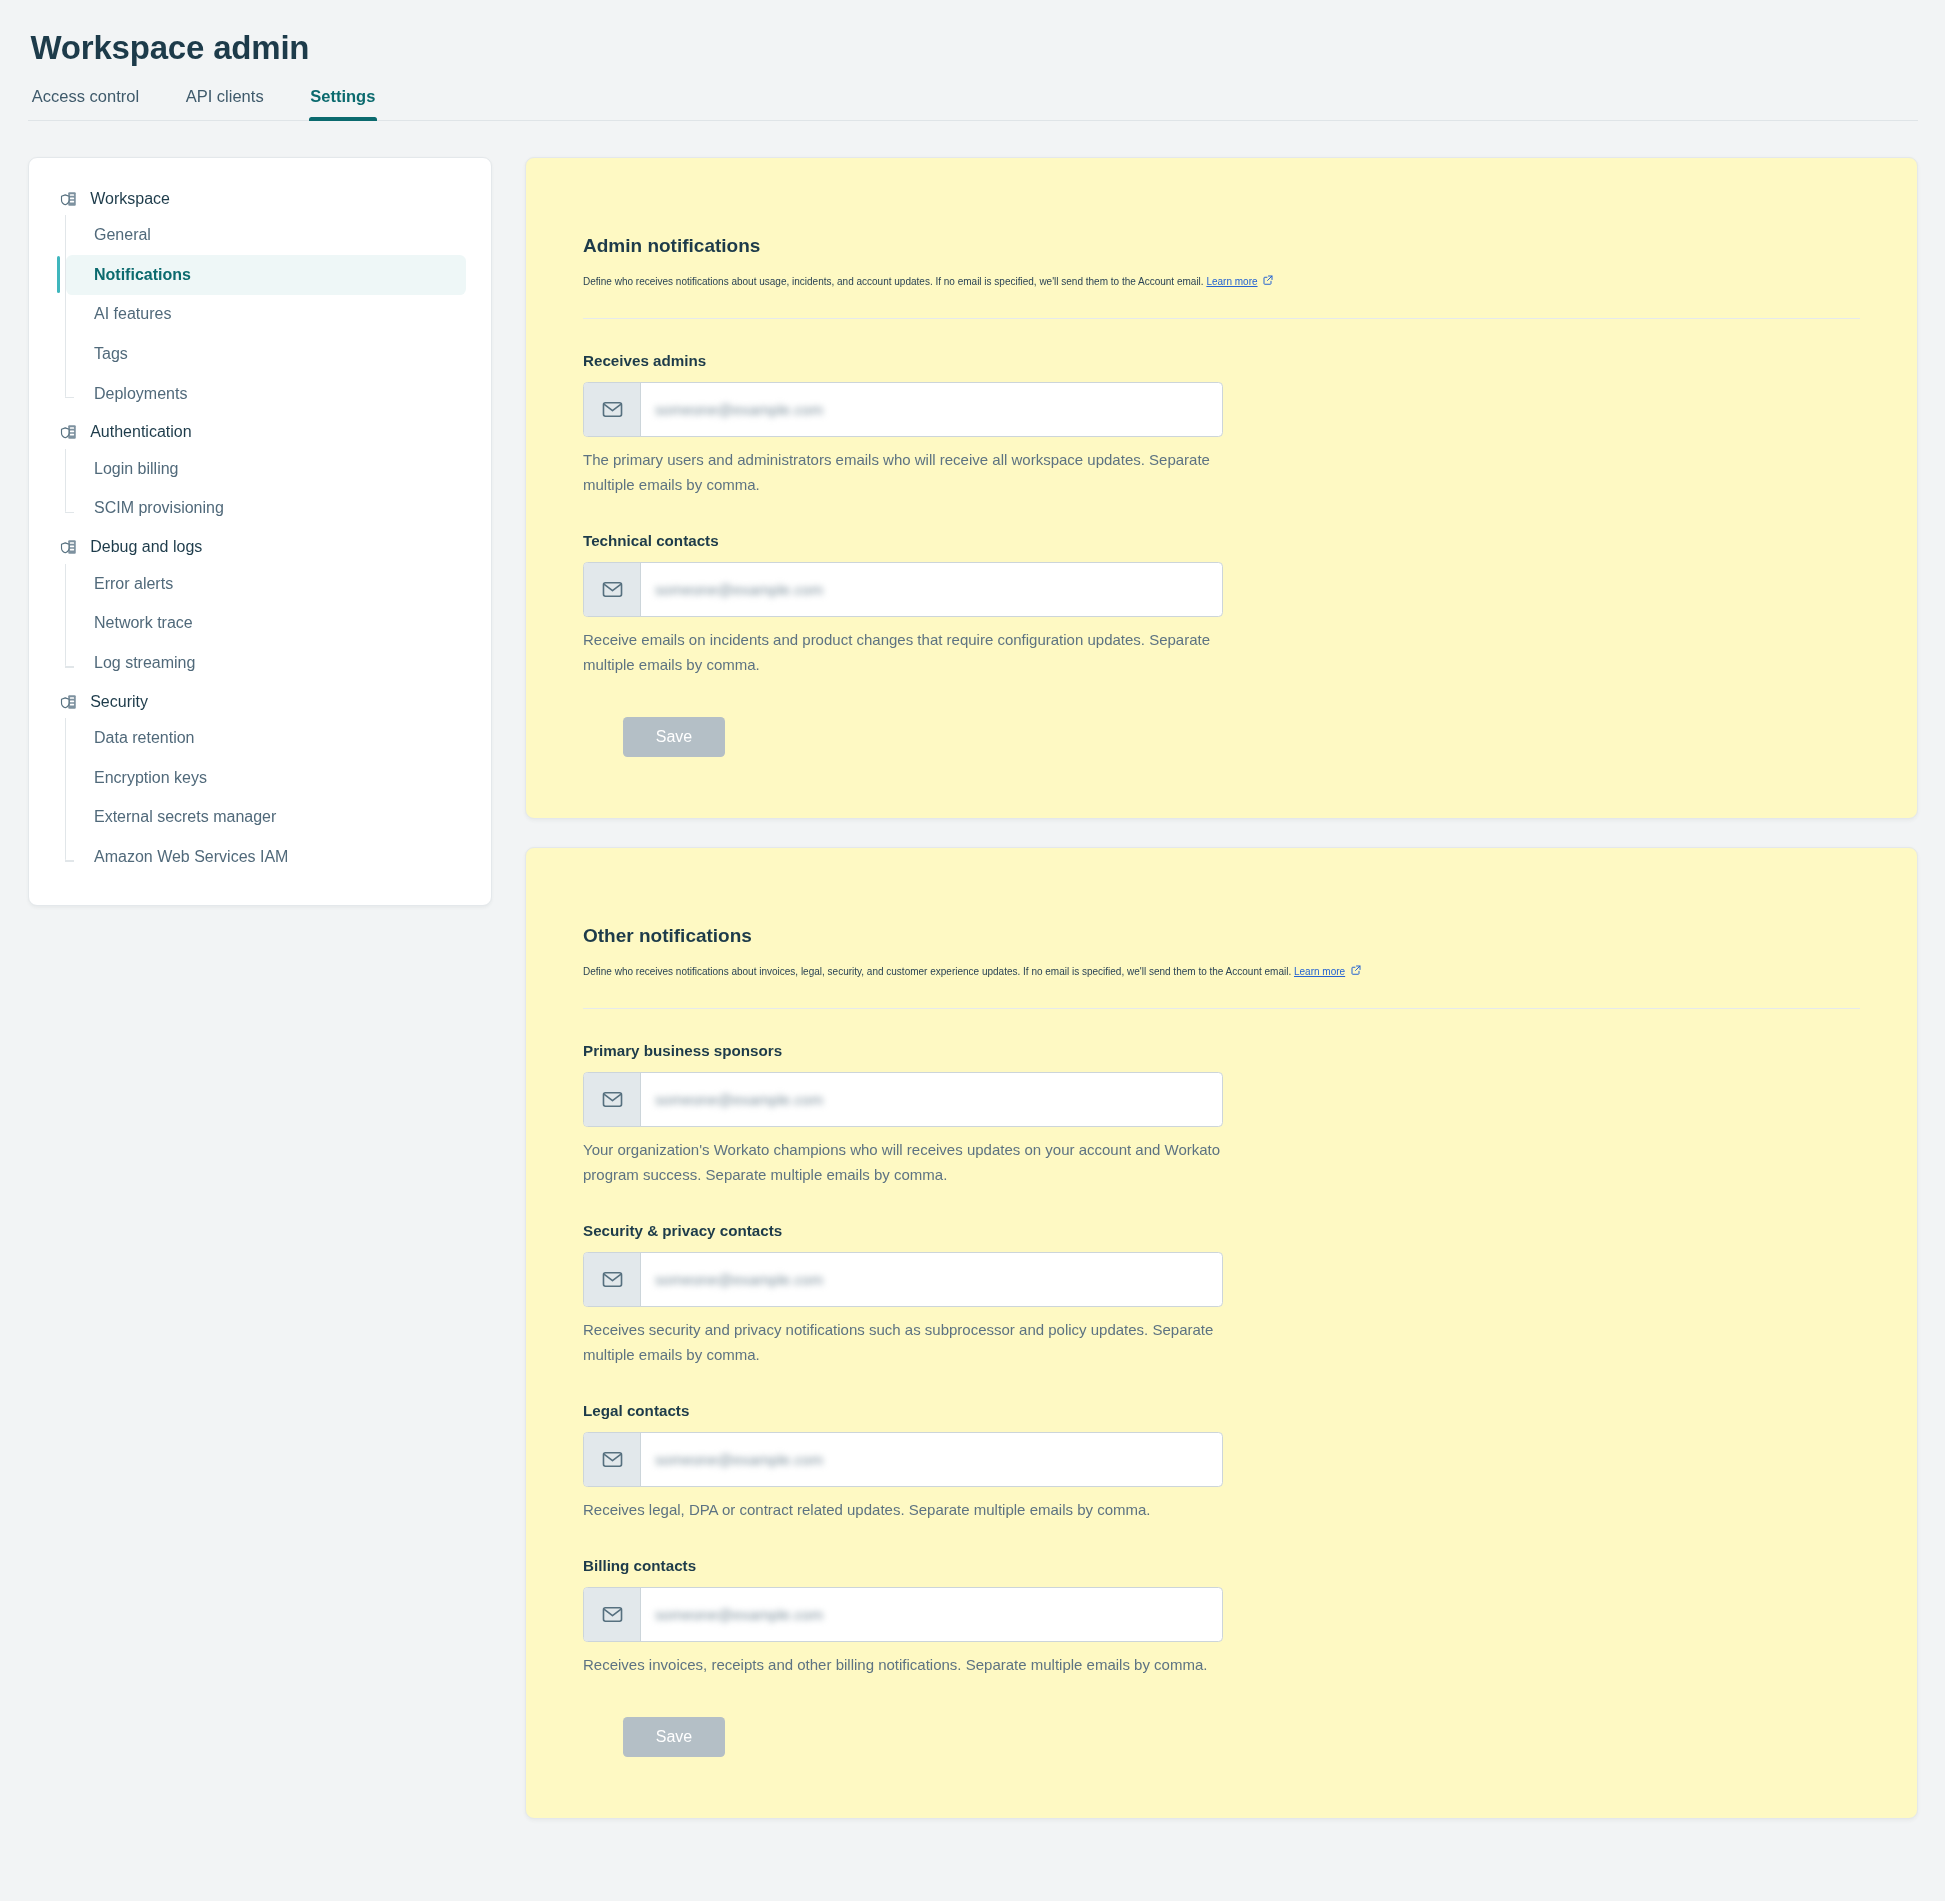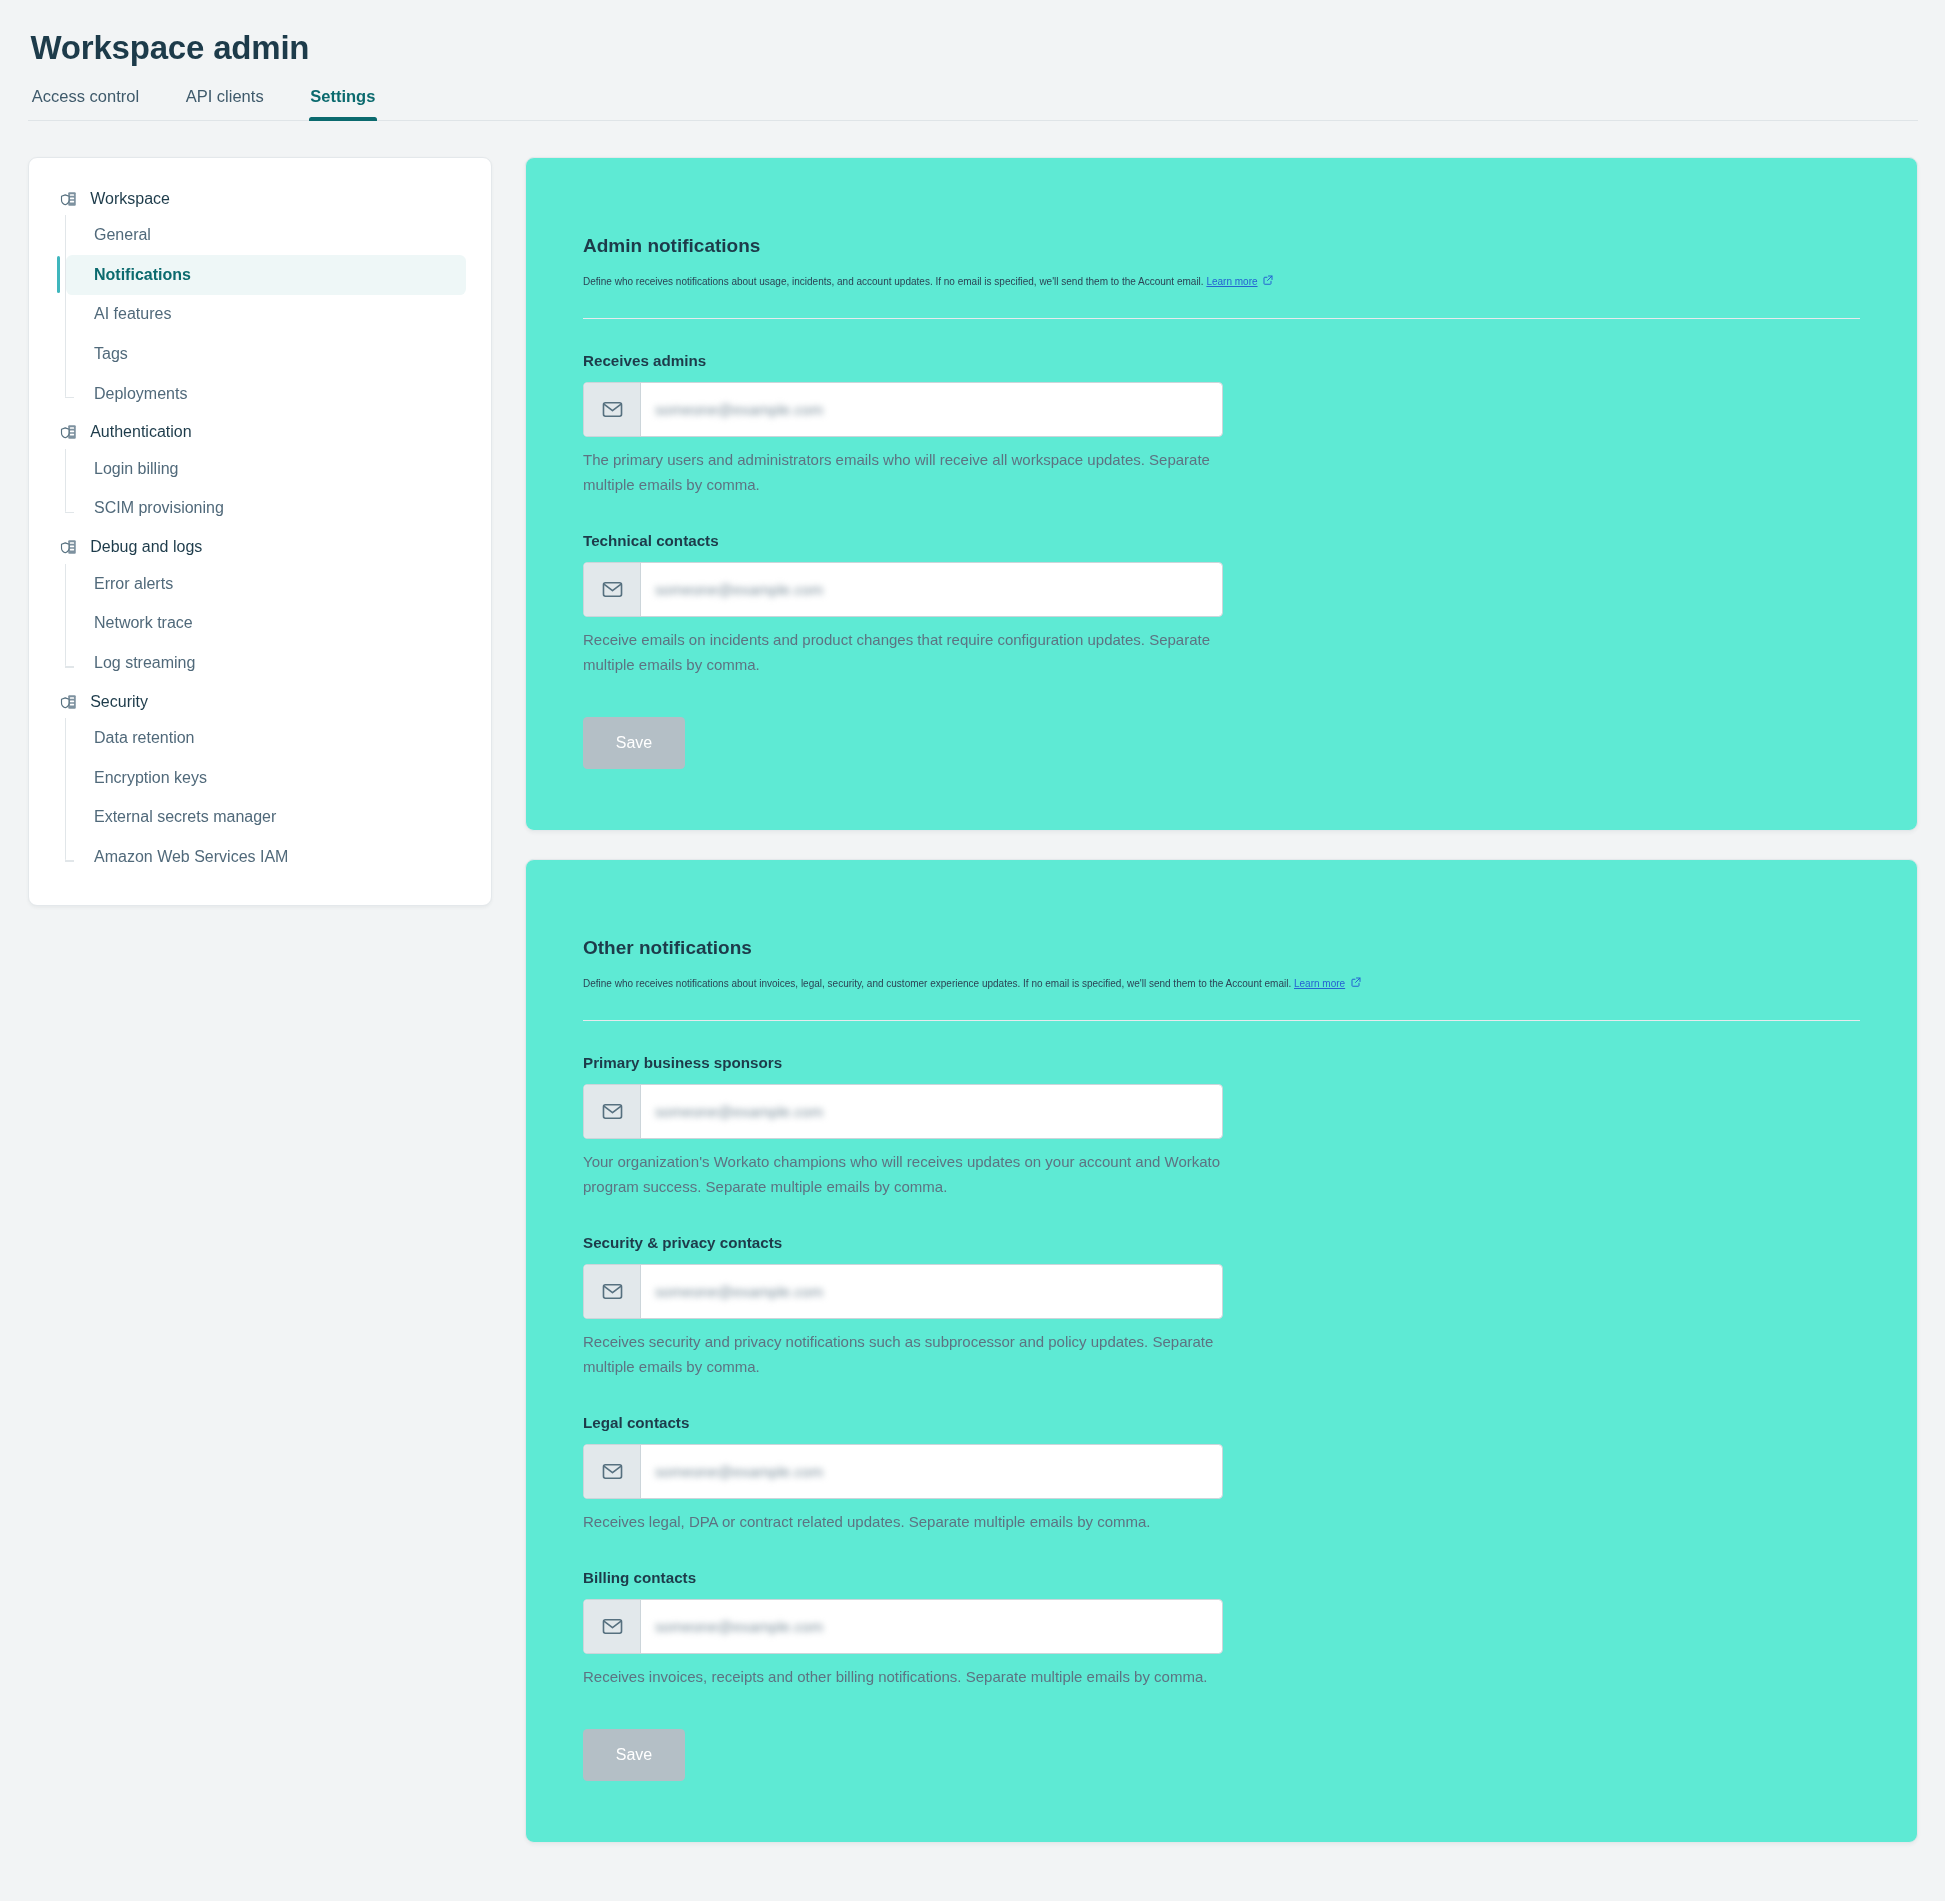--- a/index.html
+++ b/index.html
@@ -138,21 +138,21 @@
 
   
   .main-col {
     flex: 1 1 auto;
     display: flex;
     flex-direction: column;
     gap: 28px;
     min-width: 0;
   }
   .card {
-    background: #5eead4;
+    background: #fef9c3;
     border: 0.6px solid #e4e8eb;
     border-radius: 9px;
     box-shadow: 0 1.3px 3.8px rgba(30,50,65,0.05);
     padding: 77px 57px 61px 57px;
   }
   .card-title {
     font-size: 19px;
     font-weight: bold;
     color: #1d3b4a;
     margin: 0 0 16.5px 0;
@@ -230,29 +230,30 @@
     margin-top: 11.4px;
     max-width: 641px;
   }
 
   .save-btn {
     margin-top: 39px;
     display: inline-flex;
     align-items: center;
     justify-content: center;
     min-width: 102px;
-    height: 52px;
+    height: 40px;
     padding: 0 10px;
     border: none;
     border-radius: 4.4px;
     background: #b4bfc6;
     color: #ffffff;
     font-size: 16px;
     font-family: "Liberation Sans", sans-serif;
     cursor: pointer;
+    margin-left: 40px;
   }
 </style>
 </head>
 <body>
 
 <div class="page">
 
   <h1 class="page-title">Workspace admin</h1>
 
   <div class="tabs" id="tab-bar">

